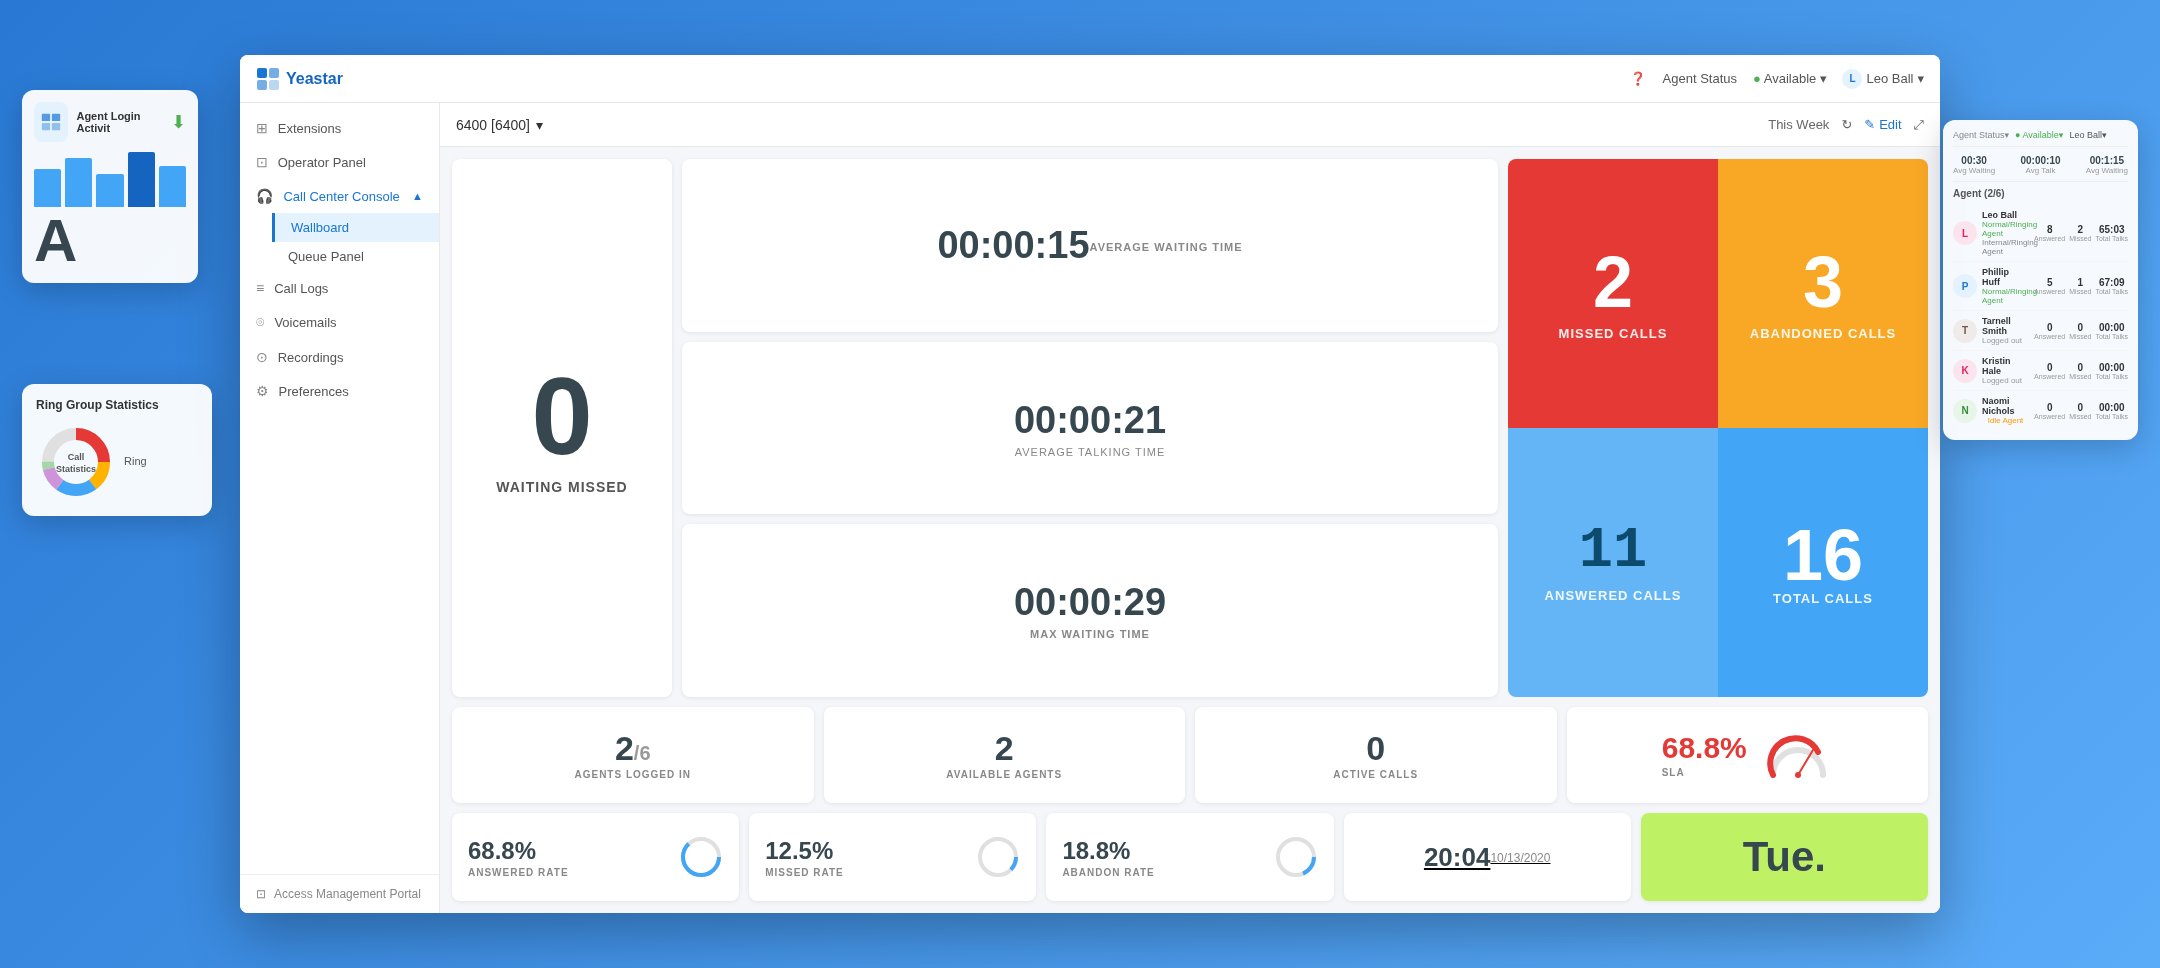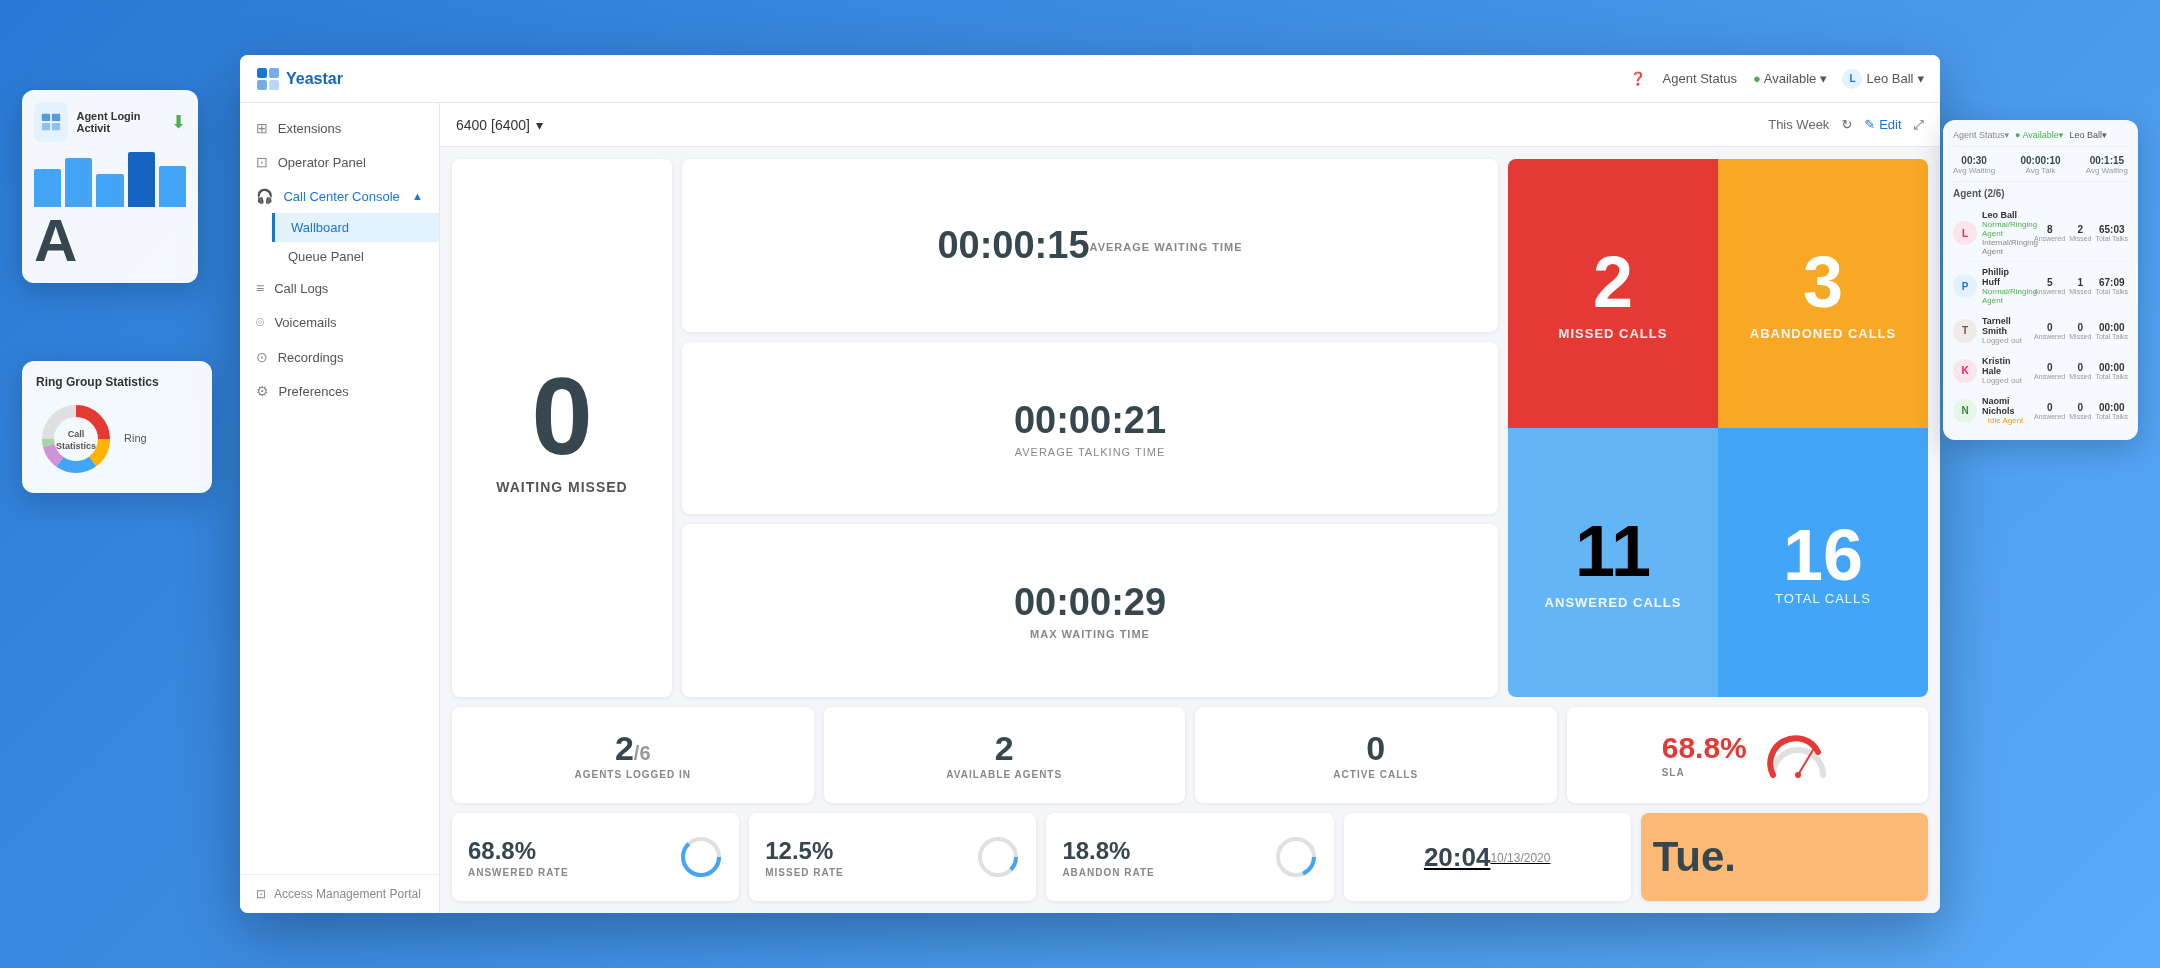--- a/index.html
+++ b/index.html
@@ -156,21 +156,21 @@
   <div style="display:flex;align-items:flex-end;gap:4px;height:55px;">
     <div style="flex:1;background:#42a5f5;height:70%;border-radius:2px 2px 0 0;"></div>
     <div style="flex:1;background:#42a5f5;height:90%;border-radius:2px 2px 0 0;"></div>
     <div style="flex:1;background:#42a5f5;height:60%;border-radius:2px 2px 0 0;"></div>
     <div style="flex:1;background:#1565c0;height:100%;border-radius:2px 2px 0 0;"></div>
     <div style="flex:1;background:#42a5f5;height:75%;border-radius:2px 2px 0 0;"></div>
   </div>
   <div style="font-size:60px;font-weight:900;color:#37474f;line-height:1;margin-top:4px;">A</div>
 </div>
 
-<div style="position:absolute; left:22px; top:361px; width:190px; background:rgba(255,255,255,0.95); border-radius:12px; padding:14px; box-shadow:0 8px 30px rgba(0,0,0,0.2); z-index:5;">
+<div style="position:absolute; left:22px; top:384px; width:190px; background:rgba(255,255,255,0.95); border-radius:12px; padding:14px; box-shadow:0 8px 30px rgba(0,0,0,0.2); z-index:5;">
   <div style="font-size:12px;font-weight:700;color:#333;margin-bottom:10px;">Ring Group Statistics</div>
   <div style="display:flex;align-items:center;gap:8px;">
     <svg width="80" height="80" viewBox="0 0 80 80">
       <circle cx="40" cy="40" r="28" fill="none" stroke="#e0e0e0" stroke-width="12"></circle>
       <circle cx="40" cy="40" r="28" fill="none" stroke="#e53935" stroke-width="12" stroke-dasharray="44 132" stroke-dashoffset="0" transform="rotate(-90 40 40)"></circle>
       <circle cx="40" cy="40" r="28" fill="none" stroke="#ffb300" stroke-width="12" stroke-dasharray="26 150" stroke-dashoffset="-44" transform="rotate(-90 40 40)"></circle>
       <circle cx="40" cy="40" r="28" fill="none" stroke="#42a5f5" stroke-width="12" stroke-dasharray="35 141" stroke-dashoffset="-70" transform="rotate(-90 40 40)"></circle>
       <circle cx="40" cy="40" r="28" fill="none" stroke="#ce93d8" stroke-width="12" stroke-dasharray="20 156" stroke-dashoffset="-105" transform="rotate(-90 40 40)"></circle>
       <circle cx="40" cy="40" r="28" fill="none" stroke="#a5d6a7" stroke-width="12" stroke-dasharray="7 169" stroke-dashoffset="-125" transform="rotate(-90 40 40)"></circle>
       <text x="40" y="38" text-anchor="middle" font-size="9" font-weight="700" fill="#555">Call</text>
@@ -433,26 +433,26 @@
           <div style="display:grid;grid-template-columns:1fr 1fr;grid-template-rows:1fr 1fr;gap:0;border-radius:8px;overflow:hidden;">
             <div style="background:#e53935;display:flex;flex-direction:column;align-items:center;justify-content:center;padding:16px;">
               <div style="font-size:72px;font-weight:900;color:#fff;line-height:1;">2</div>
               <div style="font-size:13px;font-weight:700;color:rgba(255,255,255,0.9);letter-spacing:1px;text-transform:uppercase;margin-top:8px;text-align:center;">MISSED CALLS</div>
             </div>
             <div style="background:#f9a825;display:flex;flex-direction:column;align-items:center;justify-content:center;padding:16px;">
               <div style="font-size:72px;font-weight:900;color:#fff;line-height:1;">3</div>
               <div style="font-size:13px;font-weight:700;color:rgba(255,255,255,0.9);letter-spacing:1px;text-transform:uppercase;margin-top:8px;text-align:center;">ABANDONED CALLS</div>
             </div>
             <div style="background:#64b5f6;display:flex;flex-direction:column;align-items:center;justify-content:center;padding:16px;">
-              <div style="font-size:72px;font-weight:900;color:#000000;line-height:1;">11</div>
+              <div style="font-size:57px;font-weight:900;color:#0c4a6e;line-height:1;font-family:Liberation Mono, monospace;">11</div>
               <div style="font-size:13px;font-weight:700;color:rgba(255,255,255,0.9);letter-spacing:1px;text-transform:uppercase;margin-top:8px;text-align:center;">ANSWERED CALLS</div>
             </div>
             <div style="background:#42a5f5;display:flex;flex-direction:column;align-items:center;justify-content:center;padding:16px;">
               <div style="font-size:72px;font-weight:900;color:#fff;line-height:1;">16</div>
-              <div style="font-size:13px;font-weight:400;color:rgba(255,255,255,0.9);letter-spacing:1px;text-transform:uppercase;text-align:center;">TOTAL CALLS</div>
+              <div style="font-size:13px;font-weight:700;color:rgba(255,255,255,0.9);letter-spacing:1px;text-transform:uppercase;text-align:center;">TOTAL CALLS</div>
             </div>
           </div>
         </div>
 
         <div style="display:grid;grid-template-columns:1fr 1fr 1fr 1fr;gap:10px;height:96px;">
           <div style="background:#fff;border-radius:8px;display:flex;flex-direction:column;align-items:center;justify-content:center;box-shadow:0 1px 4px rgba(0,0,0,0.08);">
             <div style="font-size:34px;font-weight:700;color:#37474f;line-height:1;">
               <span>2</span><span style="font-size:20px;color:#999;">/<span>6</span></span>
             </div>
             <div style="font-size:10px;font-weight:600;color:#888;letter-spacing:1px;text-transform:uppercase;margin-top:4px;">AGENTS LOGGED IN</div>
@@ -507,20 +507,20 @@
             </div>
             <svg width="44" height="44" viewBox="0 0 44 44">
               <circle cx="22" cy="22" r="18" fill="none" stroke="#e0e0e0" stroke-width="4"></circle>
               <circle cx="22" cy="22" r="18" fill="none" stroke="#42a5f5" stroke-width="4" stroke-dasharray="21 92" stroke-dashoffset="-28" transform="rotate(-90 22 22)"></circle>
             </svg>
           </div>
           <div style="background:#fff;border-radius:8px;display:flex;flex-direction:row;align-items:center;justify-content:center;padding:12px;box-shadow:0 1px 4px rgba(0,0,0,0.08);text-decoration:underline;">
             <div style="font-size:26px;font-weight:700;color:#37474f;">20:04</div>
             <div style="font-size:12px;color:#888;margin-top:2px;">10/13/2020</div>
           </div>
-          <div style="background:#fdba74;border-radius:8px;display:flex;align-items:center;padding:12px;box-shadow:0 1px 4px rgba(0,0,0,0.08);">
+          <div style="background:#bef264;border-radius:8px;display:flex;align-items:center;justify-content:center;padding:12px;box-shadow:0 1px 4px rgba(0,0,0,0.08);">
             <div style="font-size:42px;font-weight:900;color:#37474f;">Tue.</div>
           </div>
         </div>
       </div>
     </div>
   </div>
 </div>
 
 </body></html>

